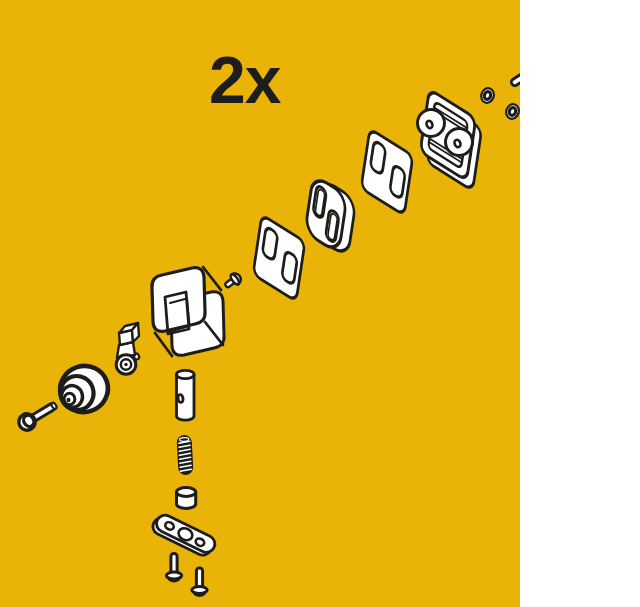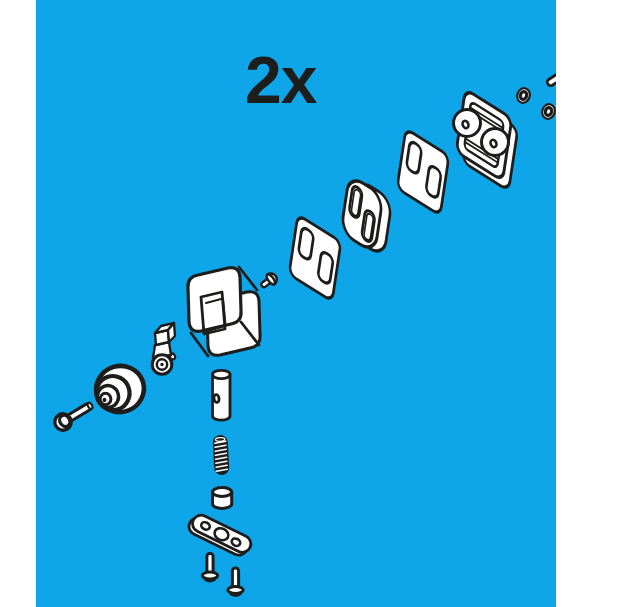--- a/index.html
+++ b/index.html
@@ -1,22 +1,21 @@
 <!DOCTYPE html>
 <html><head>
 <meta charset="utf-8">
 <style>
   html,body { margin:0; padding:0; background:#ffffff; }
   .stage {
     position:relative;
     width:520px; height:607px;
-    background:#0ea5e9;
+    background:#eab308;
     font-family:"Liberation Sans", sans-serif;
     overflow:hidden;
-    margin-left:36px;
   }
   svg { display:block; }
   .wh { stroke:#1d1d1b; fill:#ffffff; }
   .nf { stroke:#1d1d1b; fill:none; }
   .ink { fill:#1d1d1b; stroke:none; }
   .qty {
     font-family:"Liberation Sans", sans-serif;
     font-weight:bold;
     font-size:66px;
     fill:#1d1d1b;

